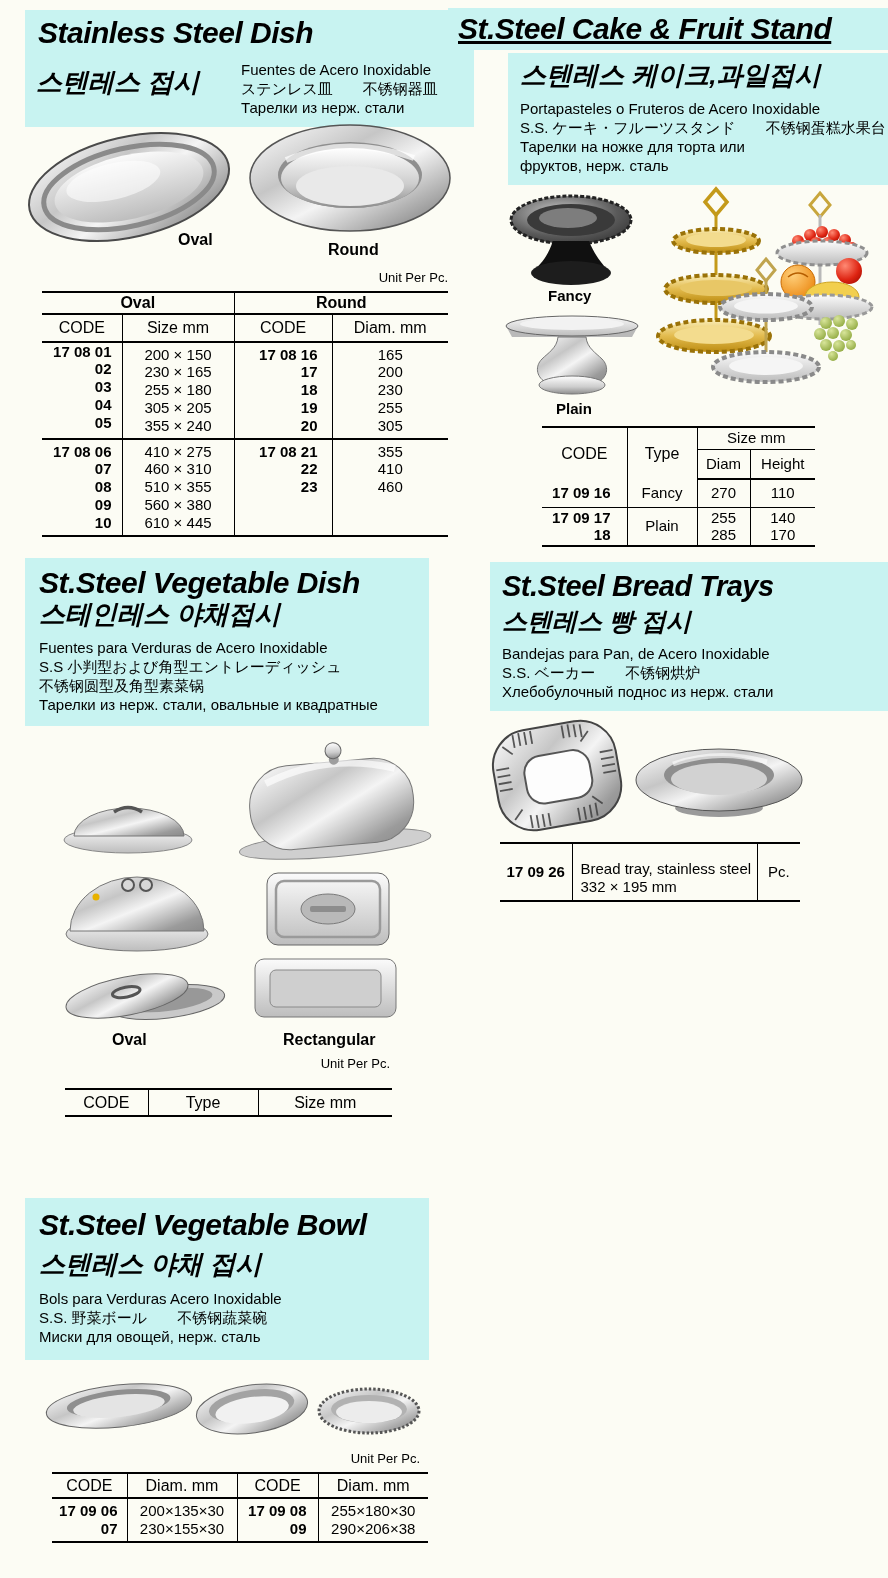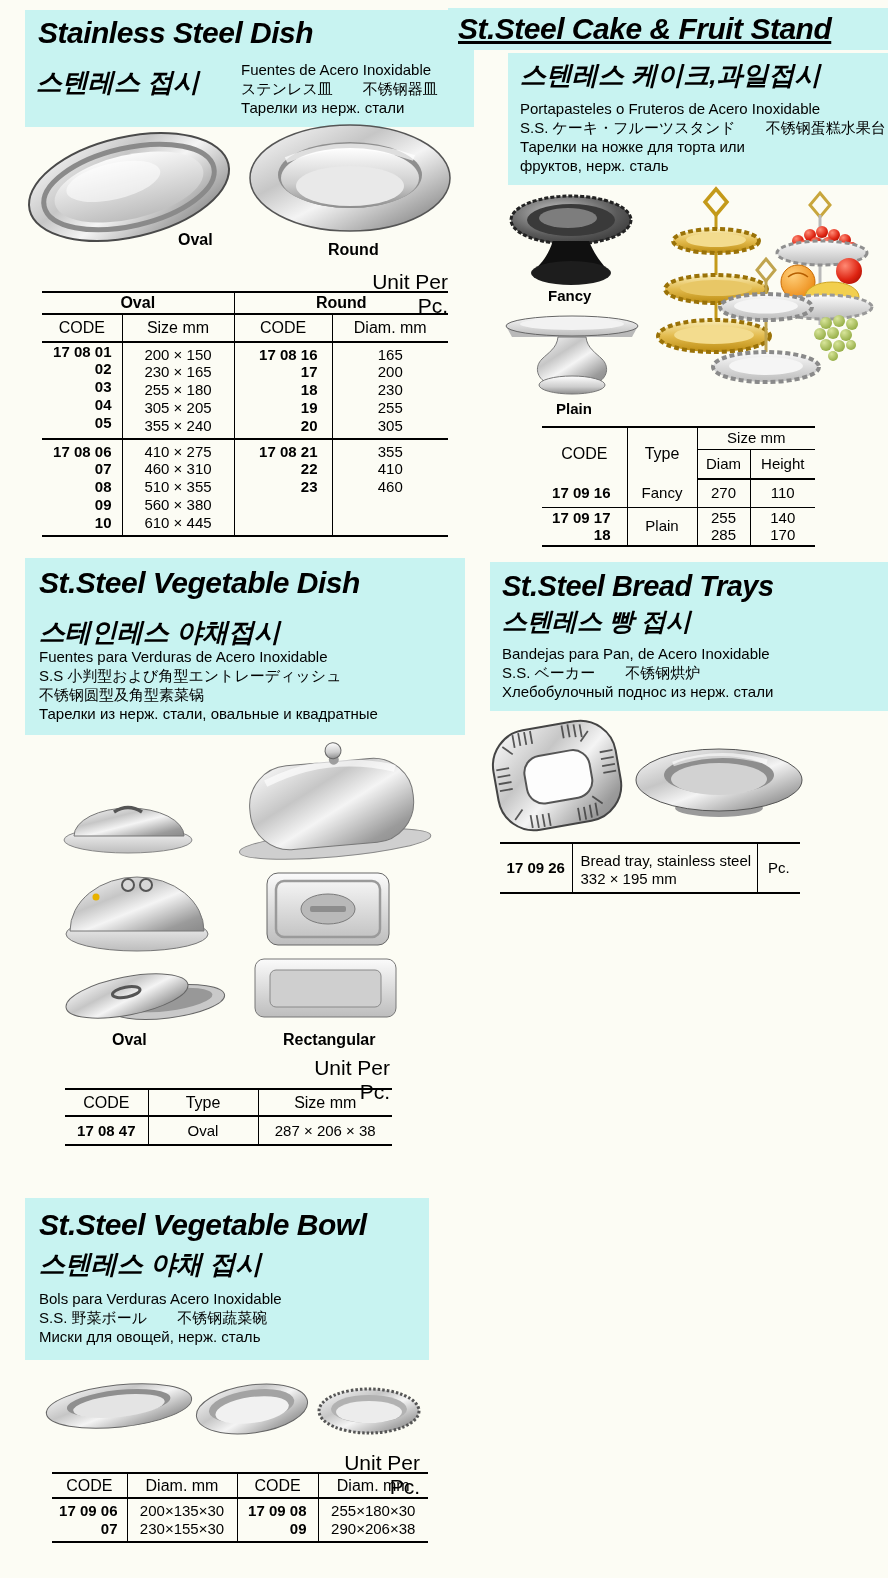--- a/index.html
+++ b/index.html
@@ -4,21 +4,21 @@
 <style>
   html,body{margin:0;padding:0;background:#e8e8e0;}
   .page{position:relative;width:888px;height:1578px;background:#fcfcf4;
         font-family:"Liberation Sans",sans-serif;color:#000;overflow:hidden;}
   .abs{position:absolute;}
   .cyan{background:#c8f3f1;}
   .title{font-style:italic;font-weight:bold;font-size:30px;line-height:1.12;letter-spacing:-0.5px;}
   .ktitle{font-style:italic;font-weight:bold;font-size:26px;line-height:1.15;}
   .desc{font-size:15px;line-height:19px;white-space:pre-line;}
   .lbl{font-weight:bold;font-size:16px;}
-  .unit{font-size:21px;text-align:right;}
+  .unit{font-size:13px;text-align:right;}
   table{border-collapse:collapse;table-layout:fixed;font-size:15px;}
   td{padding:1px 4px;vertical-align:top;white-space:pre-line;line-height:17.8px;text-align:center;}
   .tbl{border-top:2px solid #000;border-bottom:2px solid #000;}
   .hb td{border-bottom:2px solid #000;}
   .hb1 td{border-bottom:1.5px solid #000;}
   .vl{border-left:1.5px solid #000;}
   .code{font-weight:bold;text-align:right;}
   .mid{vertical-align:middle;}
   .left{text-align:left;}
   svg{display:block;}
@@ -275,24 +275,24 @@
 18</td>
     <td class="vl mid">Plain</td>
     <td class="vl mid">255
 285</td>
     <td class="vl mid">140
 170</td>
   </tr>
 </tbody>
     </table>
 
-<div class="abs cyan" style="left:25px;top:558px;width:440px;padding:8px 0 12px 14px;box-sizing:border-box;">
+<div class="abs cyan" style="left:25px;top:558px;width:404px;padding:8px 0 12px 14px;box-sizing:border-box;">
   <div class="title">St.Steel Vegetable Dish</div>
-  <div class="ktitle" style="margin-top:18px;">스테인레스 야채접시</div>
-  <div class="desc" style="">Fuentes para Verduras de Acero Inoxidable
+  <div class="ktitle" style="margin-top:0;">스테인레스 야채접시</div>
+  <div class="desc" style="margin-top:9px;">Fuentes para Verduras de Acero Inoxidable
 S.S 小判型および角型エントレーディッシュ
 不锈钢圆型及角型素菜锅
 Тарелки из нерж. стали, овальные и квадратные</div>
 </div>
 
 <svg class="abs" style="left:58px;top:788px;" width="140" height="70" viewBox="0 0 140 70">
   <ellipse cx="70" cy="52" rx="64" ry="13" fill="url(#met2)" stroke="#888"></ellipse>
   <path d="M16 48 A55 28 0 0 1 126 48 Z" fill="url(#met1)" stroke="#777"></path>
   <path d="M56 24 q14 -9 28 0" stroke="#555" stroke-width="3.5" fill="none"></path>
 </svg>
@@ -340,25 +340,20 @@
   <colgroup>
         <col style="width:83px">
         <col style="width:110px">
         <col style="width:134px">
       </colgroup>
   <tbody>
         <tr class="hb" style="height:27px;font-size:16px;">
     <td class="mid">CODE</td>
     <td class="vl mid">Type</td>
     <td class="vl mid">Size mm</td>
-  </tr>
-  <tr class="hb1" style="height:29px;">
-    <td class="code mid" style="padding-right:12px;">17 08 47</td>
-    <td class="vl mid">Oval</td>
-    <td class="vl mid">287 × 206 × 38</td>
   </tr>
 </tbody>
     </table>
 
 <div class="abs cyan" style="left:490px;top:562px;width:408px;padding:8px 0 10px 12px;box-sizing:border-box;">
   <div class="title" style="font-size:29px;">St.Steel Bread Trays</div>
   <div class="ktitle" style="font-size:25px;margin-top:5px;">스텐레스 빵 접시</div>
   <div class="desc" style="margin-top:8px;">Bandejas para Pan, de Acero Inoxidable
 S.S. ベーカー　　不锈钢烘炉
 Хлебобулочный поднос из нерж. стали</div>
@@ -389,21 +384,21 @@
 
 <table class="abs tbl" style="left:500px;top:842px;width:300px;">
   <colgroup>
         <col style="width:72px">
         <col style="width:185px">
         <col style="width:43px">
       </colgroup>
   <tbody>
         <tr style="height:46px;">
     <td class="code mid" style="text-align:center;padding-right:4px;">17 09 26</td>
-    <td class="vl left" style="padding:8px 4px 4px 8px;margin-top:24px;">Bread tray, stainless steel
+    <td class="vl left" style="padding:16px 4px 4px 8px;margin-top:24px;">Bread tray, stainless steel
 332 × 195 mm</td>
     <td class="vl mid">Pc.</td>
   </tr>
 </tbody>
     </table>
 
 <div class="abs cyan" style="left:25px;top:1198px;width:404px;padding:10px 0 14px 14px;box-sizing:border-box;">
   <div class="title">St.Steel Vegetable Bowl</div>
   <div class="ktitle" style="margin-top:8px;">스텐레스 야채 접시</div>
   <div class="desc" style="margin-top:10px;">Bols para Verduras Acero Inoxidable

